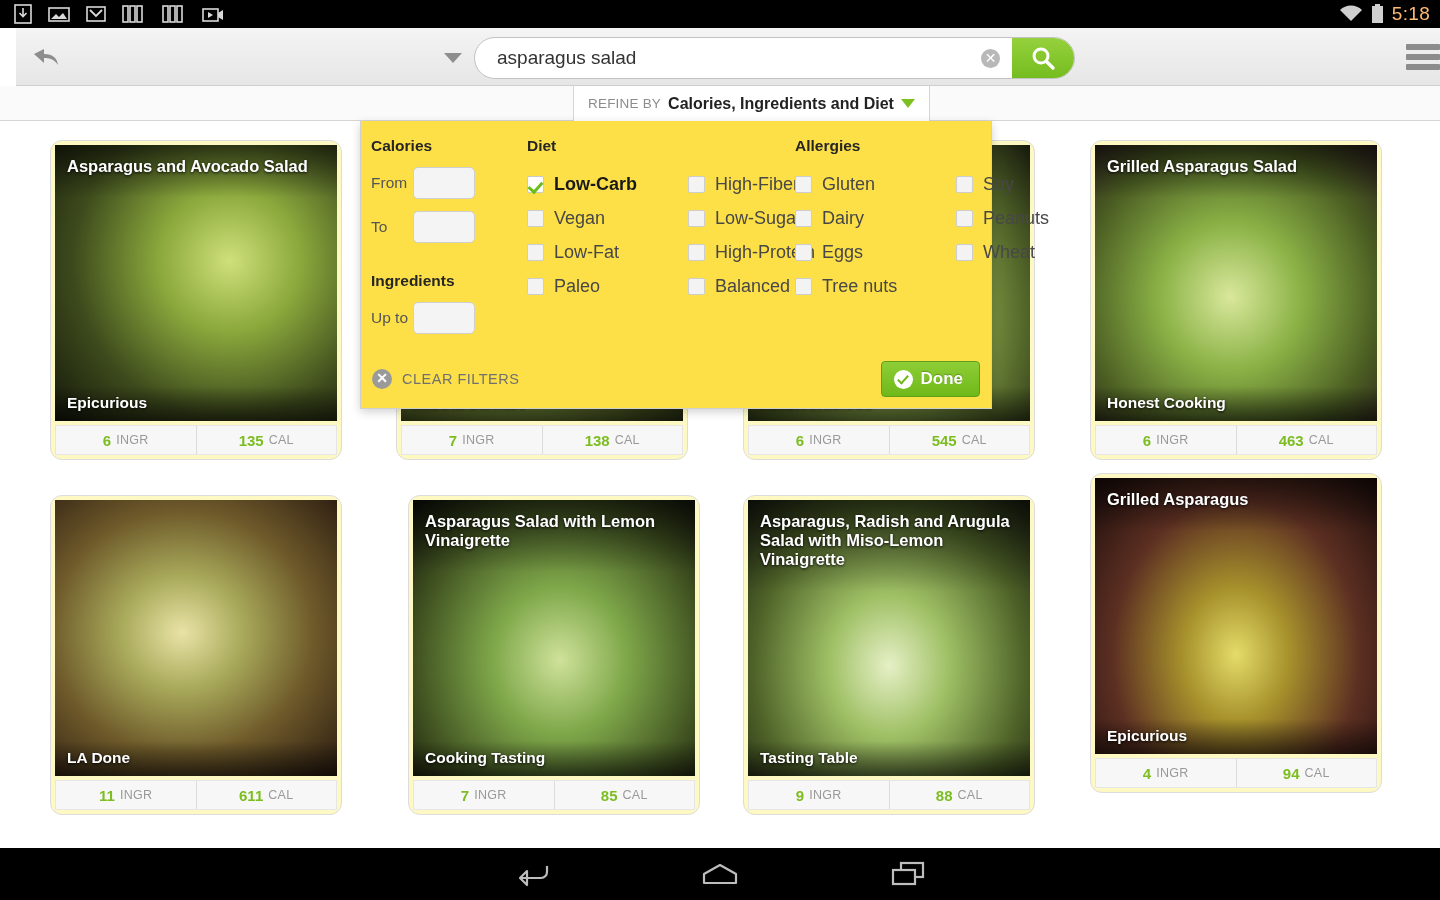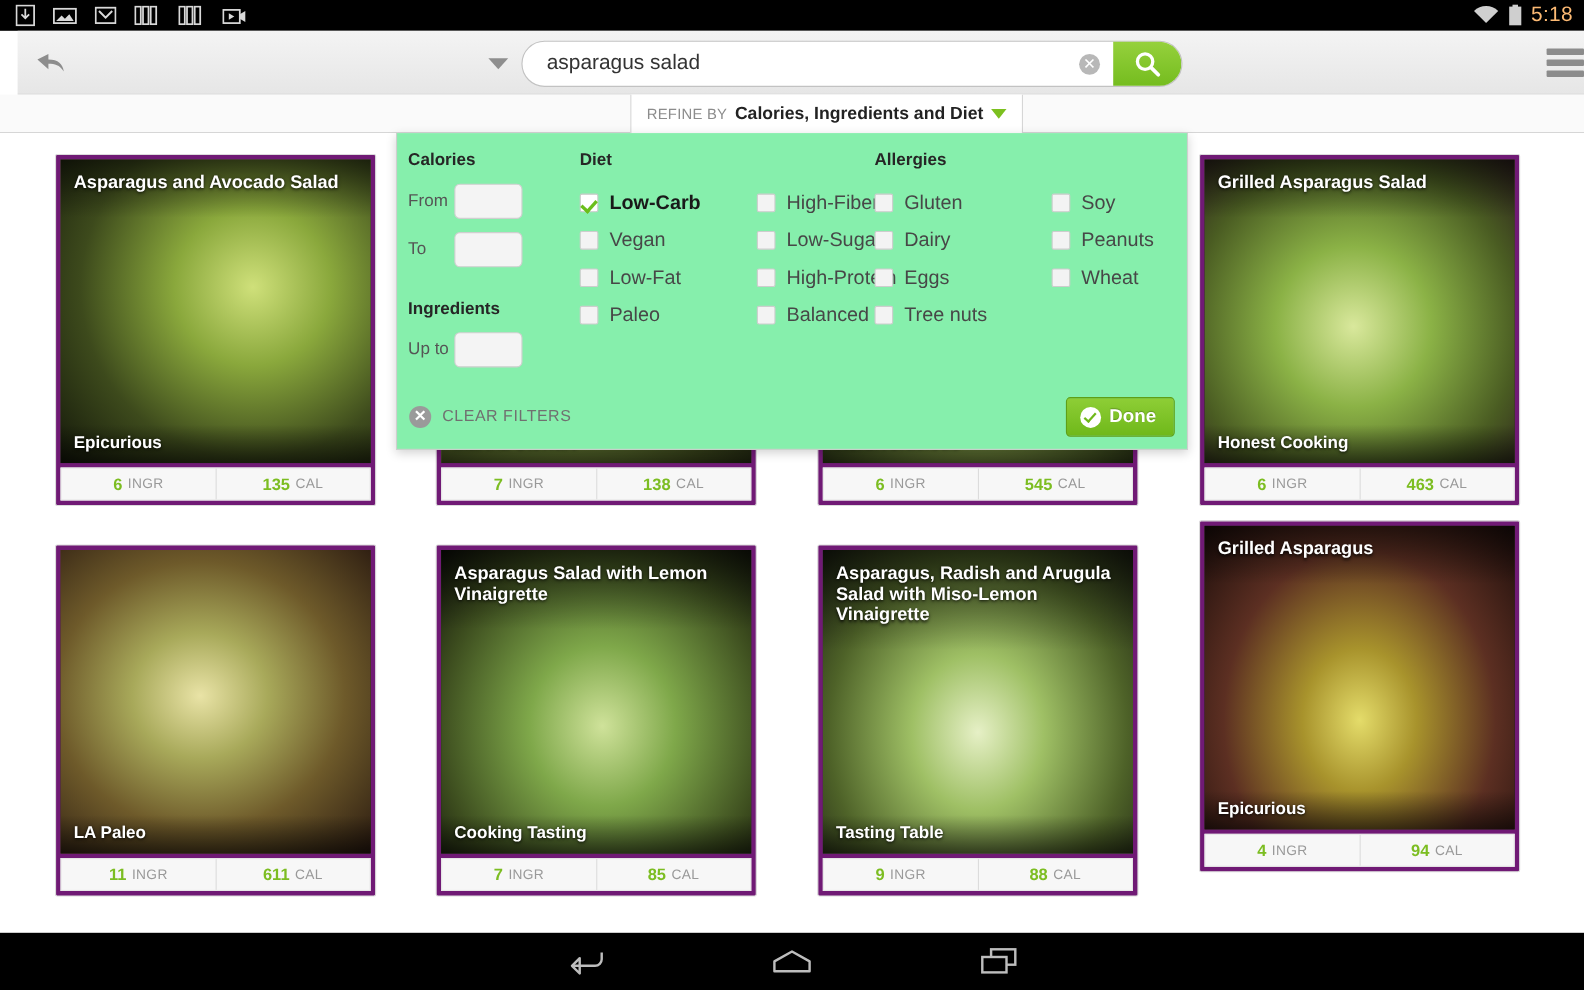--- a/index.html
+++ b/index.html
@@ -109,23 +109,23 @@
     border-left: 7px solid transparent;
     border-right: 7px solid transparent;
     border-top: 9px solid #7cc01f;
   }
 
   
   .results { position: absolute; top: 121px; left: 0; width: 1440px; height: 727px; background: #fff; }
   .card {
     position: absolute;
     width: 292px;
-    background: #701a75;
+    background: #fef9c3;
     border: 1px solid #dcdcdc;
-    border-radius: 2px;
+    border-radius: 12px;
     padding: 4px;
   }
   .card-img {
     position: relative;
     width: 282px; height: 276px;
     overflow: hidden;
     background: #333;
   }
   .photo { position: absolute; inset: 0; }
   .card-title {
@@ -151,22 +151,22 @@
   .meta-cell {
     flex: 1; display: flex; align-items: center; justify-content: center; gap: 5px;
   }
   .meta-cell + .meta-cell { border-left: 1px solid #dcdcdc; }
   .meta-num { color: #7cbd21; font-weight: bold; font-size: 15px; }
   .meta-lbl { color: #999; font-size: 12.5px; letter-spacing: .3px; }
 
   
   .filterpanel {
     position: absolute; left: 360px; top: 121px;
-    width: 720px; height: 288px;
-    background: #86efac;
+    width: 632px; height: 288px;
+    background: #fde047;
     border: 1px solid #cfcfcf;
     border-top: none;
     box-shadow: 0 3px 9px rgba(0,0,0,.18);
     z-index: 30;
   }
   .fp-body { position: relative; width: 100%; height: 230px; }
   .fp-h { font-size: 15.5px; font-weight: bold; color: #262626; }
   .fp-col-cal { position: absolute; left: 10px; top: 16px; }
   .fp-row { display: flex; align-items: center; margin-top: 12px; }
   .fp-lbl { font-size: 15.5px; color: #555; width: 42px; }
@@ -393,34 +393,34 @@
           </div>
           <div class="meta-cell">
             <span class="meta-num">463</span>
             <span class="meta-lbl">CAL</span>
           </div>
         </div>
       </div>
       <div class="card" style="left: 50px; top: 374px;">
         <div class="card-img">
           <div class="photo" style="background: radial-gradient(at 45% 48%, rgb(233, 227, 166) 0%, rgb(168, 169, 90) 28%, rgb(110, 90, 42) 60%, rgb(42, 26, 16) 100%), linear-gradient(140deg, rgb(122, 56, 36), rgb(28, 20, 13));"></div>
-          <div class="card-source">LA Paleo</div>
+          <div class="card-source">LA Done</div>
         </div>
         <div class="card-meta">
           <div class="meta-cell">
             <span class="meta-num">11</span>
             <span class="meta-lbl">INGR</span>
           </div>
           <div class="meta-cell">
             <span class="meta-num">611</span>
             <span class="meta-lbl">CAL</span>
           </div>
         </div>
       </div>
-      <div class="card" style="left: 396px; top: 374px;">
+      <div class="card" style="left: 408px; top: 374px;">
         <div class="card-img">
           <div class="photo" style="background: radial-gradient(at 52% 58%, rgb(207, 226, 154) 0%, rgb(127, 168, 74) 32%, rgb(60, 76, 30) 72%, rgb(12, 13, 8) 100%), linear-gradient(10deg, rgb(16, 16, 8), rgb(59, 64, 40));"></div>
           <div class="card-title">Asparagus Salad with Lemon Vinaigrette</div>
           <div class="card-source">Cooking Tasting</div>
         </div>
         <div class="card-meta">
           <div class="meta-cell">
             <span class="meta-num">7</span>
             <span class="meta-lbl">INGR</span>
           </div>

